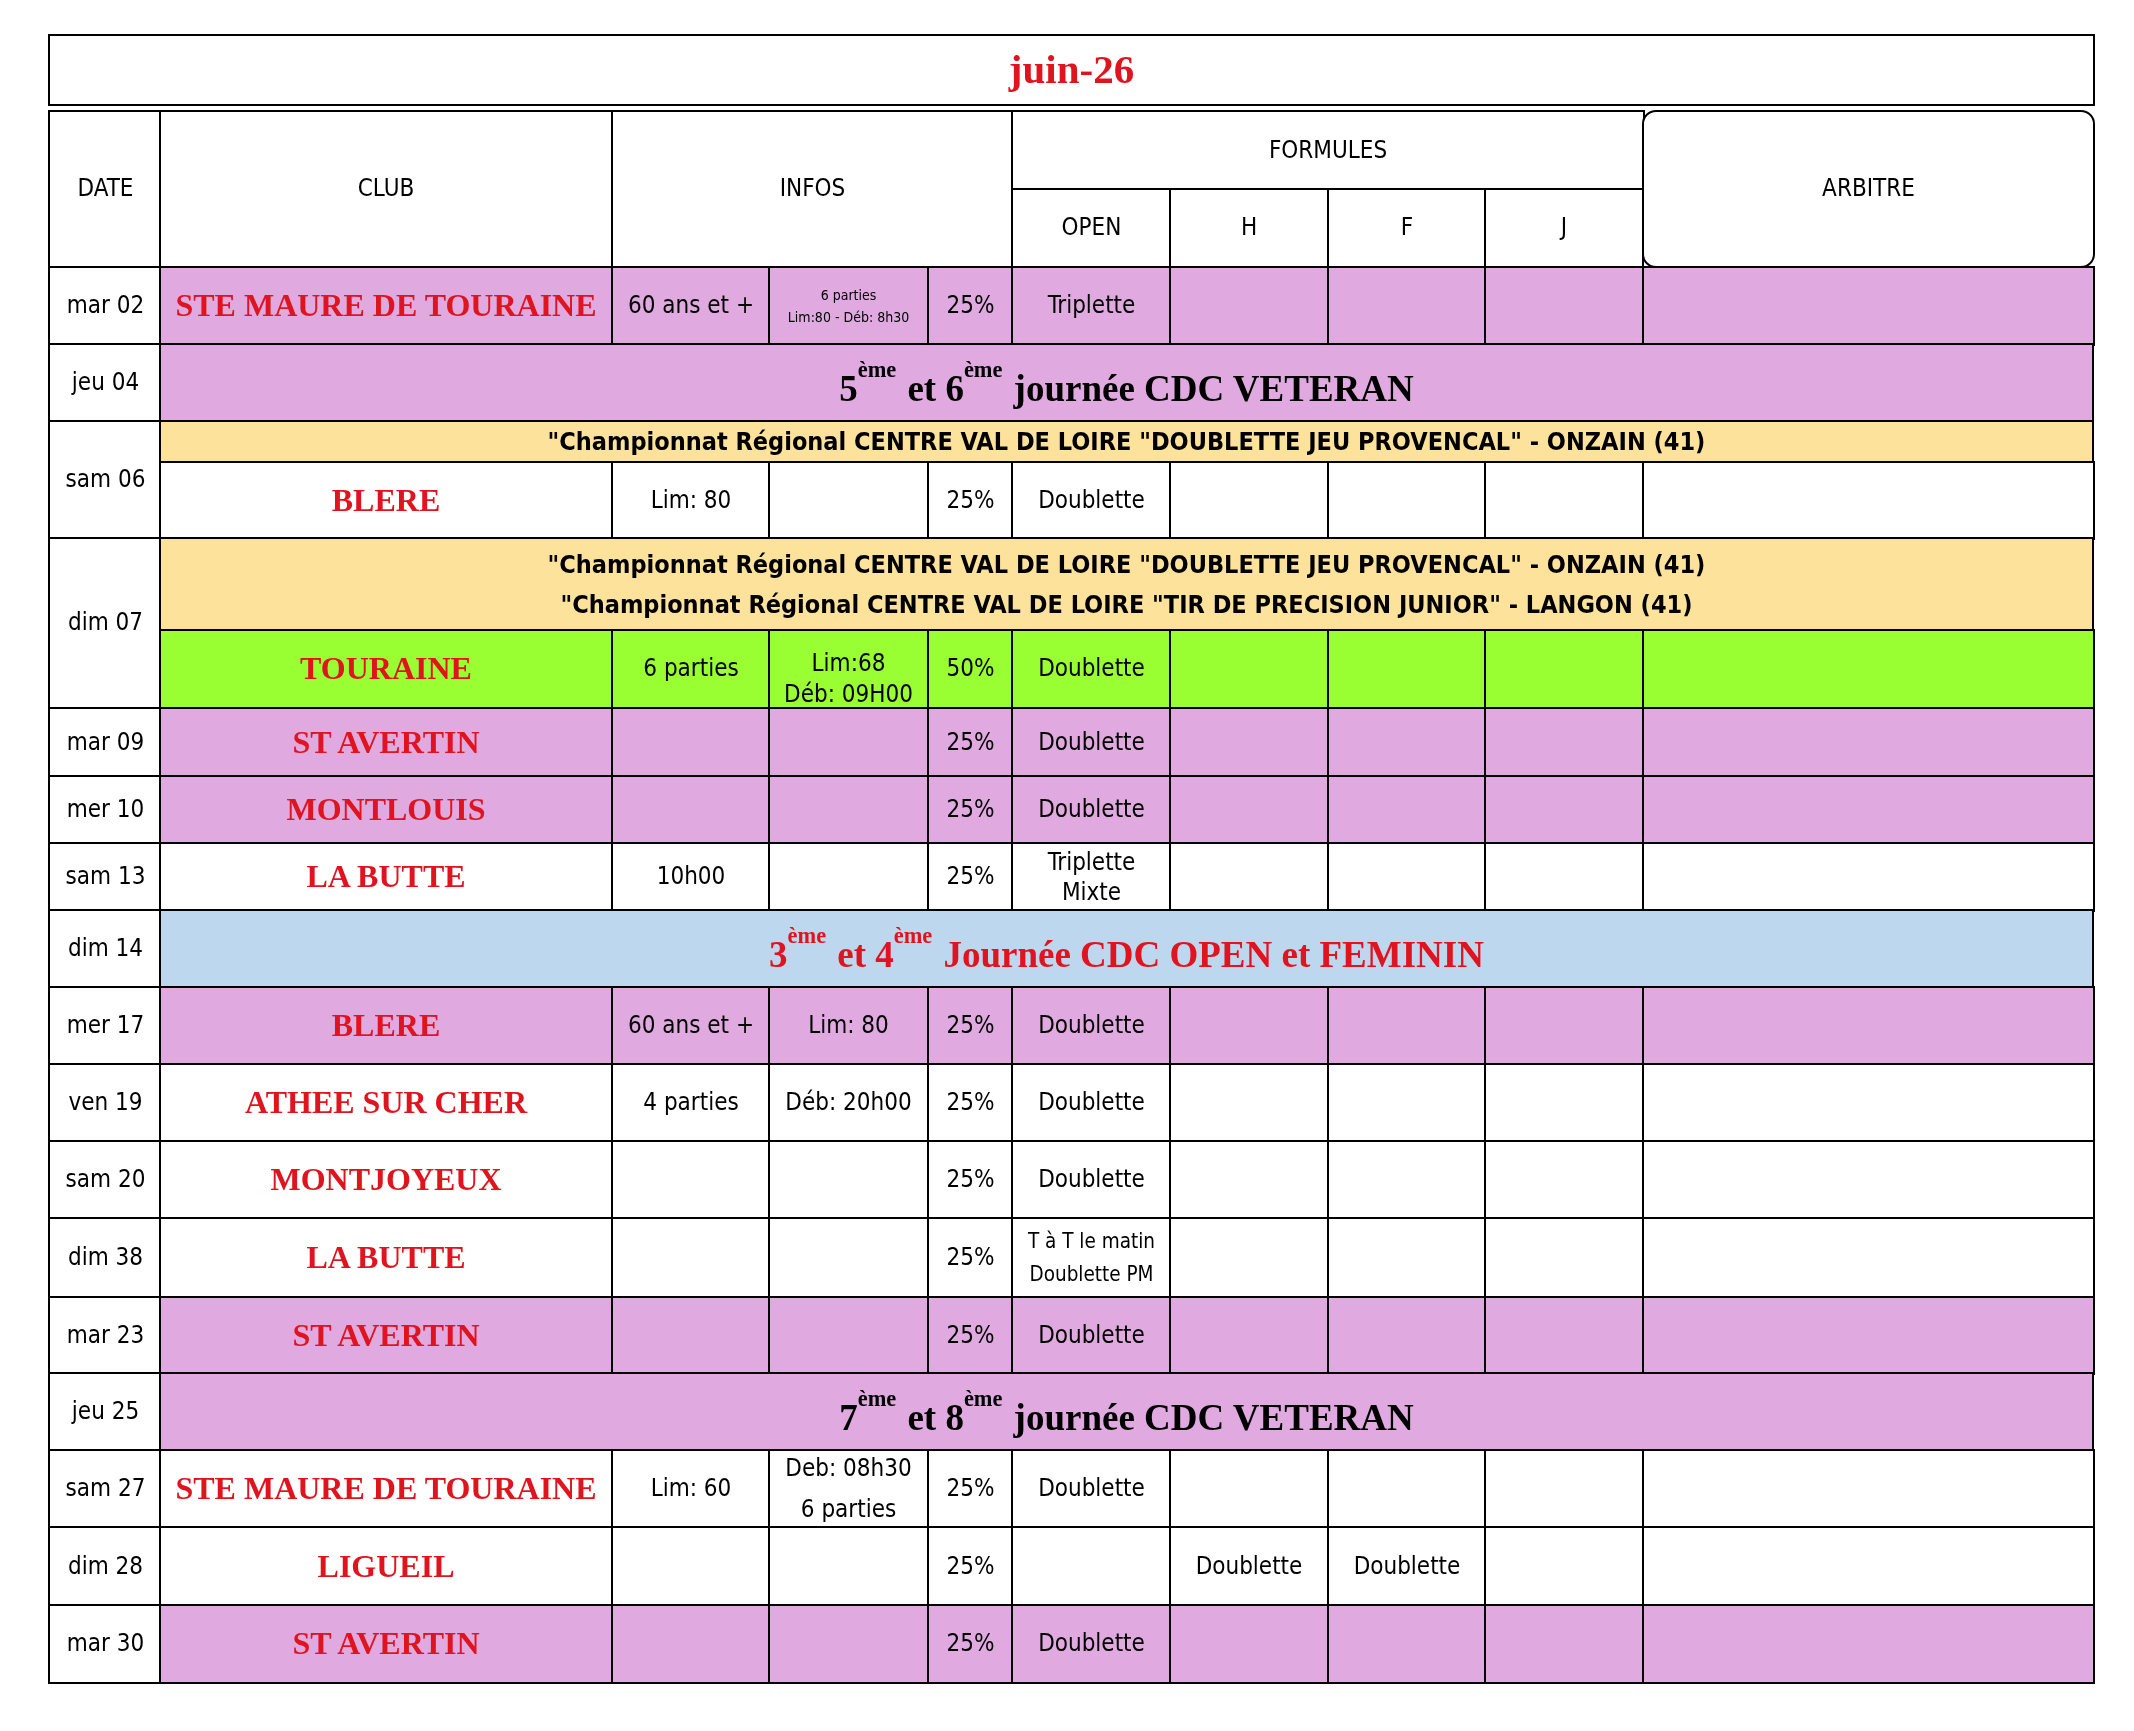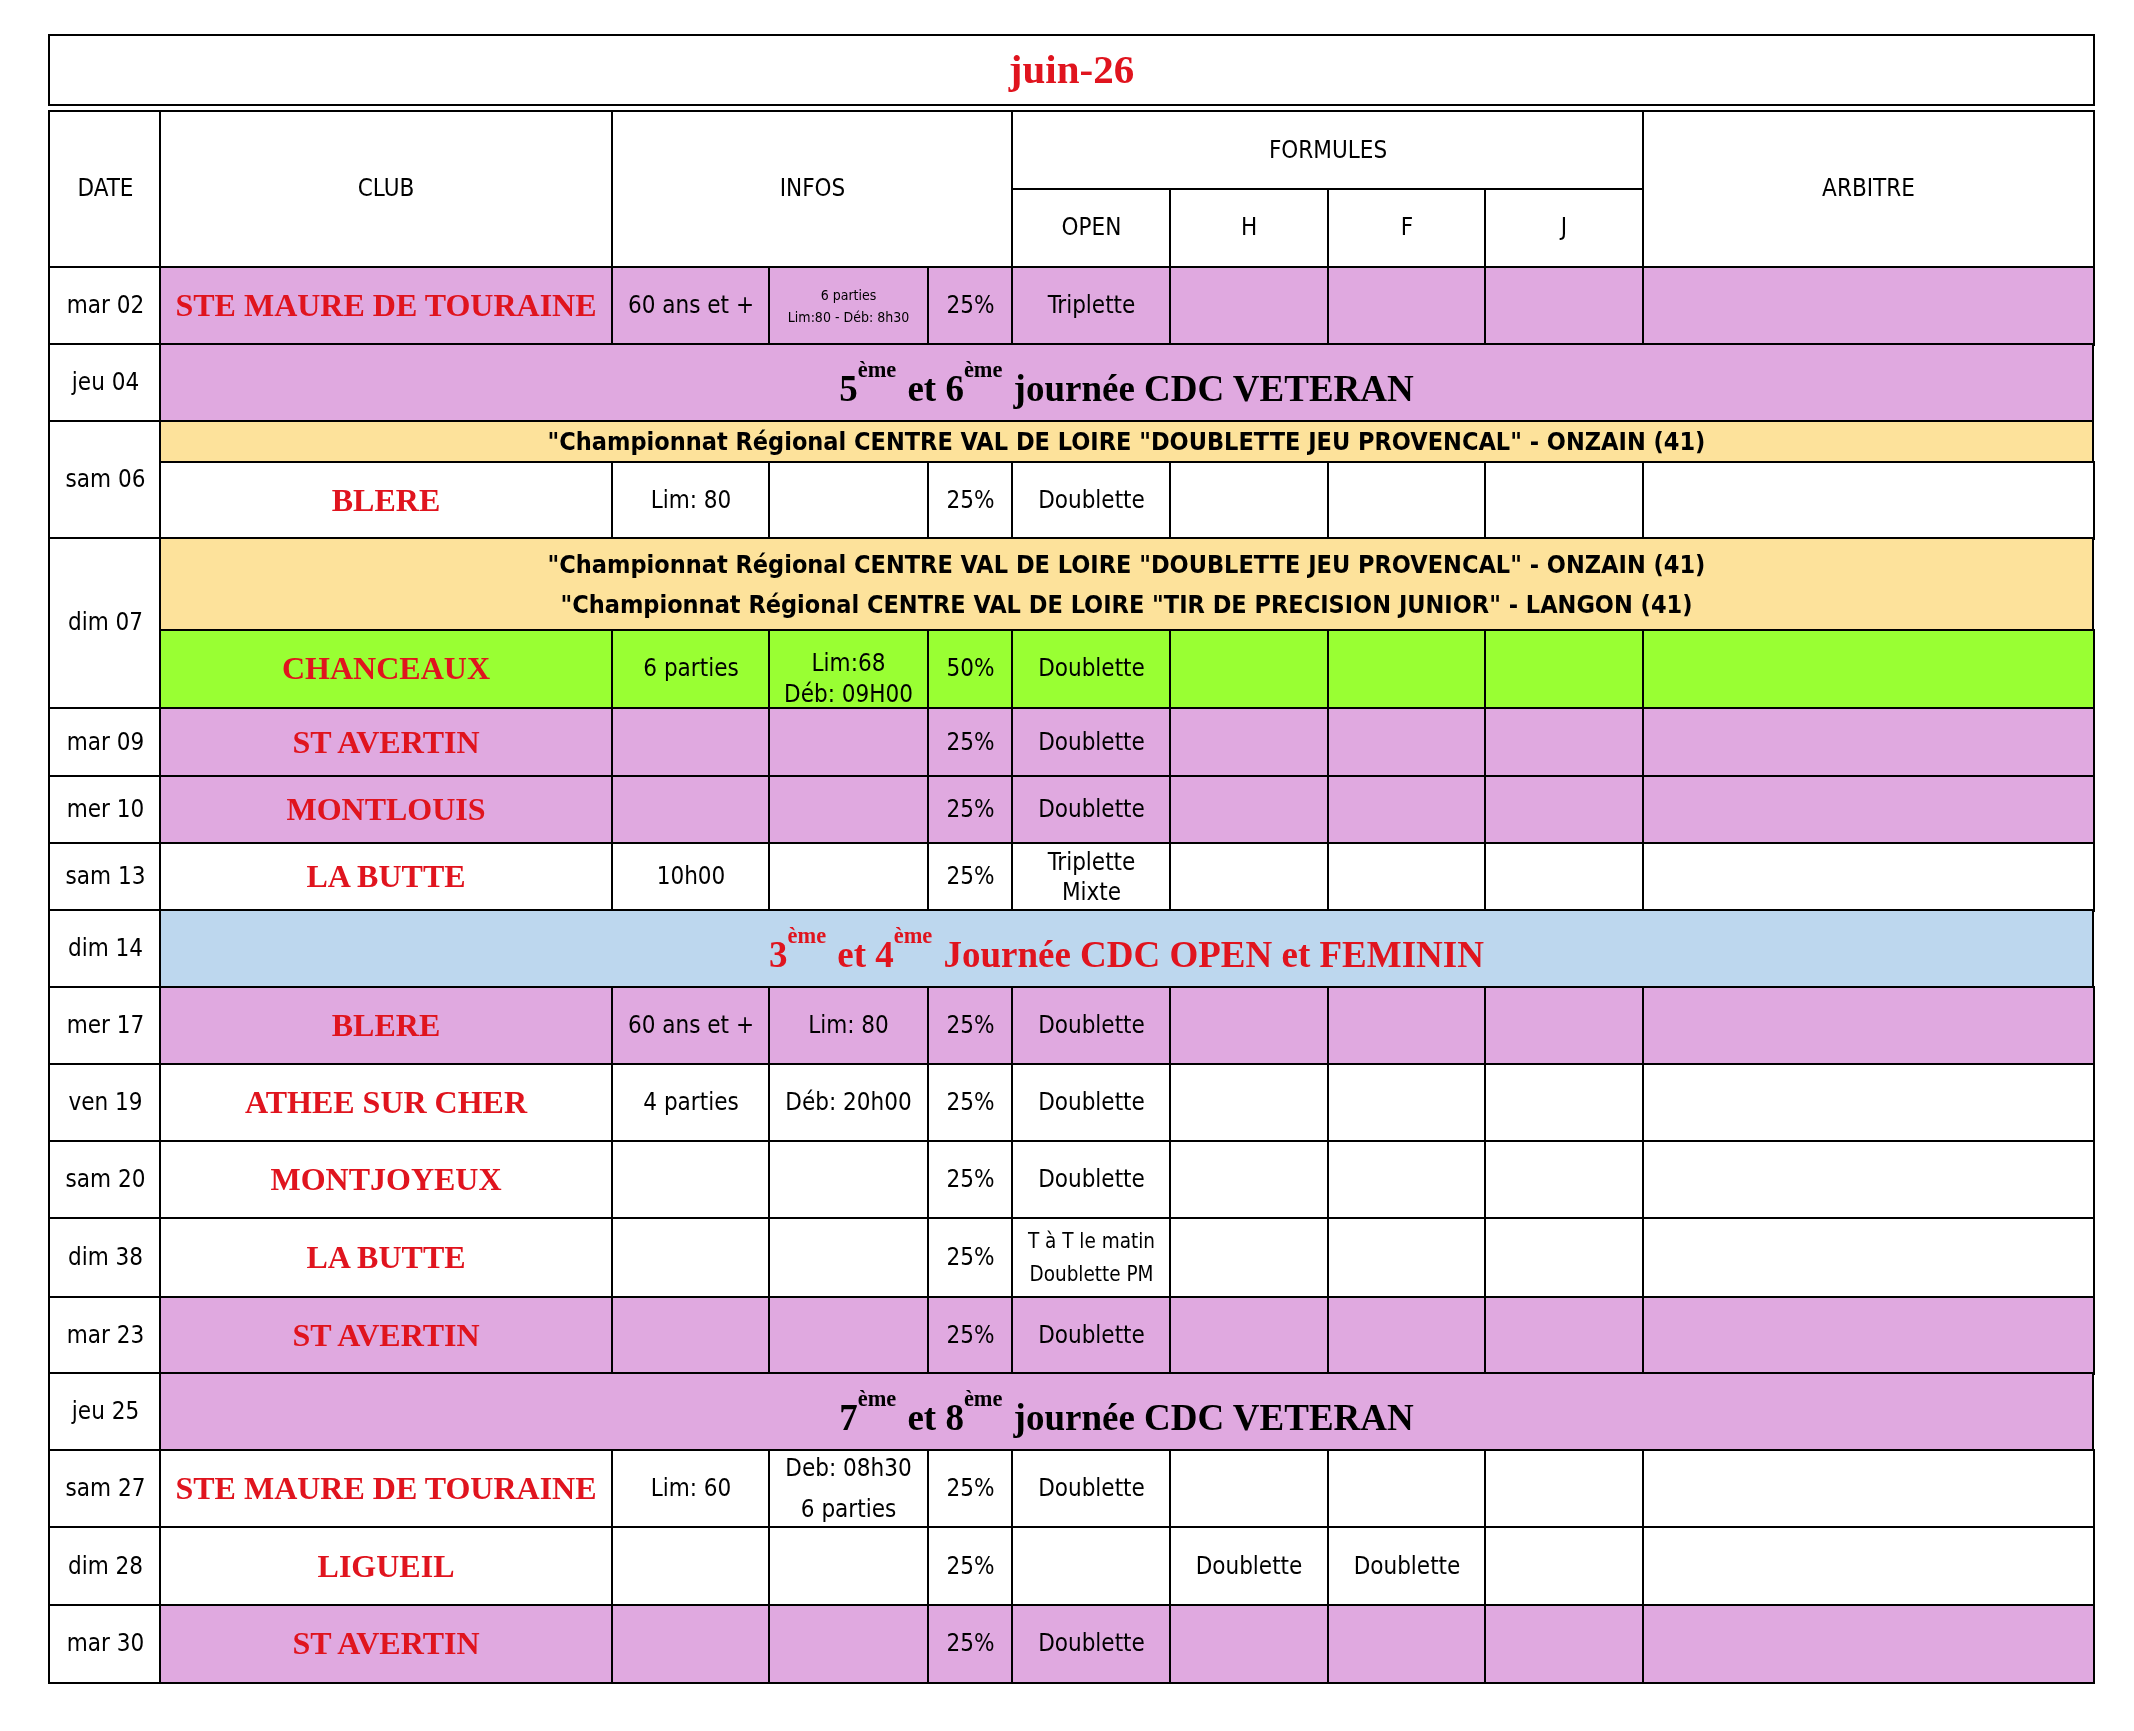--- a/index.html
+++ b/index.html
@@ -44,21 +44,21 @@
     </div>
     <div class="c b white" style="left: 1169px; top: 188px; width: 160px; height: 80px;">
       <span>H</span>
     </div>
     <div class="c b white" style="left: 1327px; top: 188px; width: 160px; height: 80px;">
       <span>F</span>
     </div>
     <div class="c b white" style="left: 1484px; top: 188px; width: 160px; height: 80px;">
       <span>J</span>
     </div>
-    <div class="c b white" style="left: 1642px; top: 110px; width: 453px; height: 158px;">
+    <div class="c b white" style="left: 1642px; top: 110px; width: 453px; height: 158px; border-radius: 14px;">
       <span>ARBITRE</span>
     </div>
     <div class="c b white" style="left: 48px; top: 266px; width: 115px; height: 80px;">
       <span>mar  02</span>
     </div>
     <div class="c b pink serif red club" style="left: 159px; top: 266px; width: 454px; height: 80px;">
       <span>STE MAURE DE TOURAINE</span>
     </div>
     <div class="c b pink" style="left: 611px; top: 266px; width: 160px; height: 80px;">
       <span>60 ans et +</span>
@@ -125,21 +125,21 @@
       <span></span>
     </div>
     <div class="c b white" style="left: 48px; top: 537px; width: 115px; height: 172px;">
       <span>dim  07</span>
     </div>
     <div class="c b yel champ two" style="left: 159px; top: 537px; width: 1935px; height: 95px;">
       <span style="display: block;">"Championnat Régional CENTRE VAL DE LOIRE "DOUBLETTE JEU PROVENCAL" - ONZAIN (41)</span>
       <span style="display: block;">"Championnat Régional CENTRE VAL DE LOIRE "TIR DE PRECISION JUNIOR" - LANGON (41)</span>
     </div>
     <div class="c b green serif red club" style="left: 159px; top: 629px; width: 454px; height: 80px;">
-      <span>CHANCEAUX</span>
+      <span>TOURAINE</span>
     </div>
     <div class="c b green" style="left: 611px; top: 629px; width: 160px; height: 80px;">
       <span>6 parties</span>
     </div>
     <div class="c b green two" style="left: 768px; top: 629px; width: 161px; height: 100px;">
       <span style="display: block;">Lim:68</span>
       <span style="display: block;">Déb: 09H00</span>
     </div>
     <div class="c b green" style="left: 927px; top: 629px; width: 87px; height: 80px;">
       <span>50%</span>

